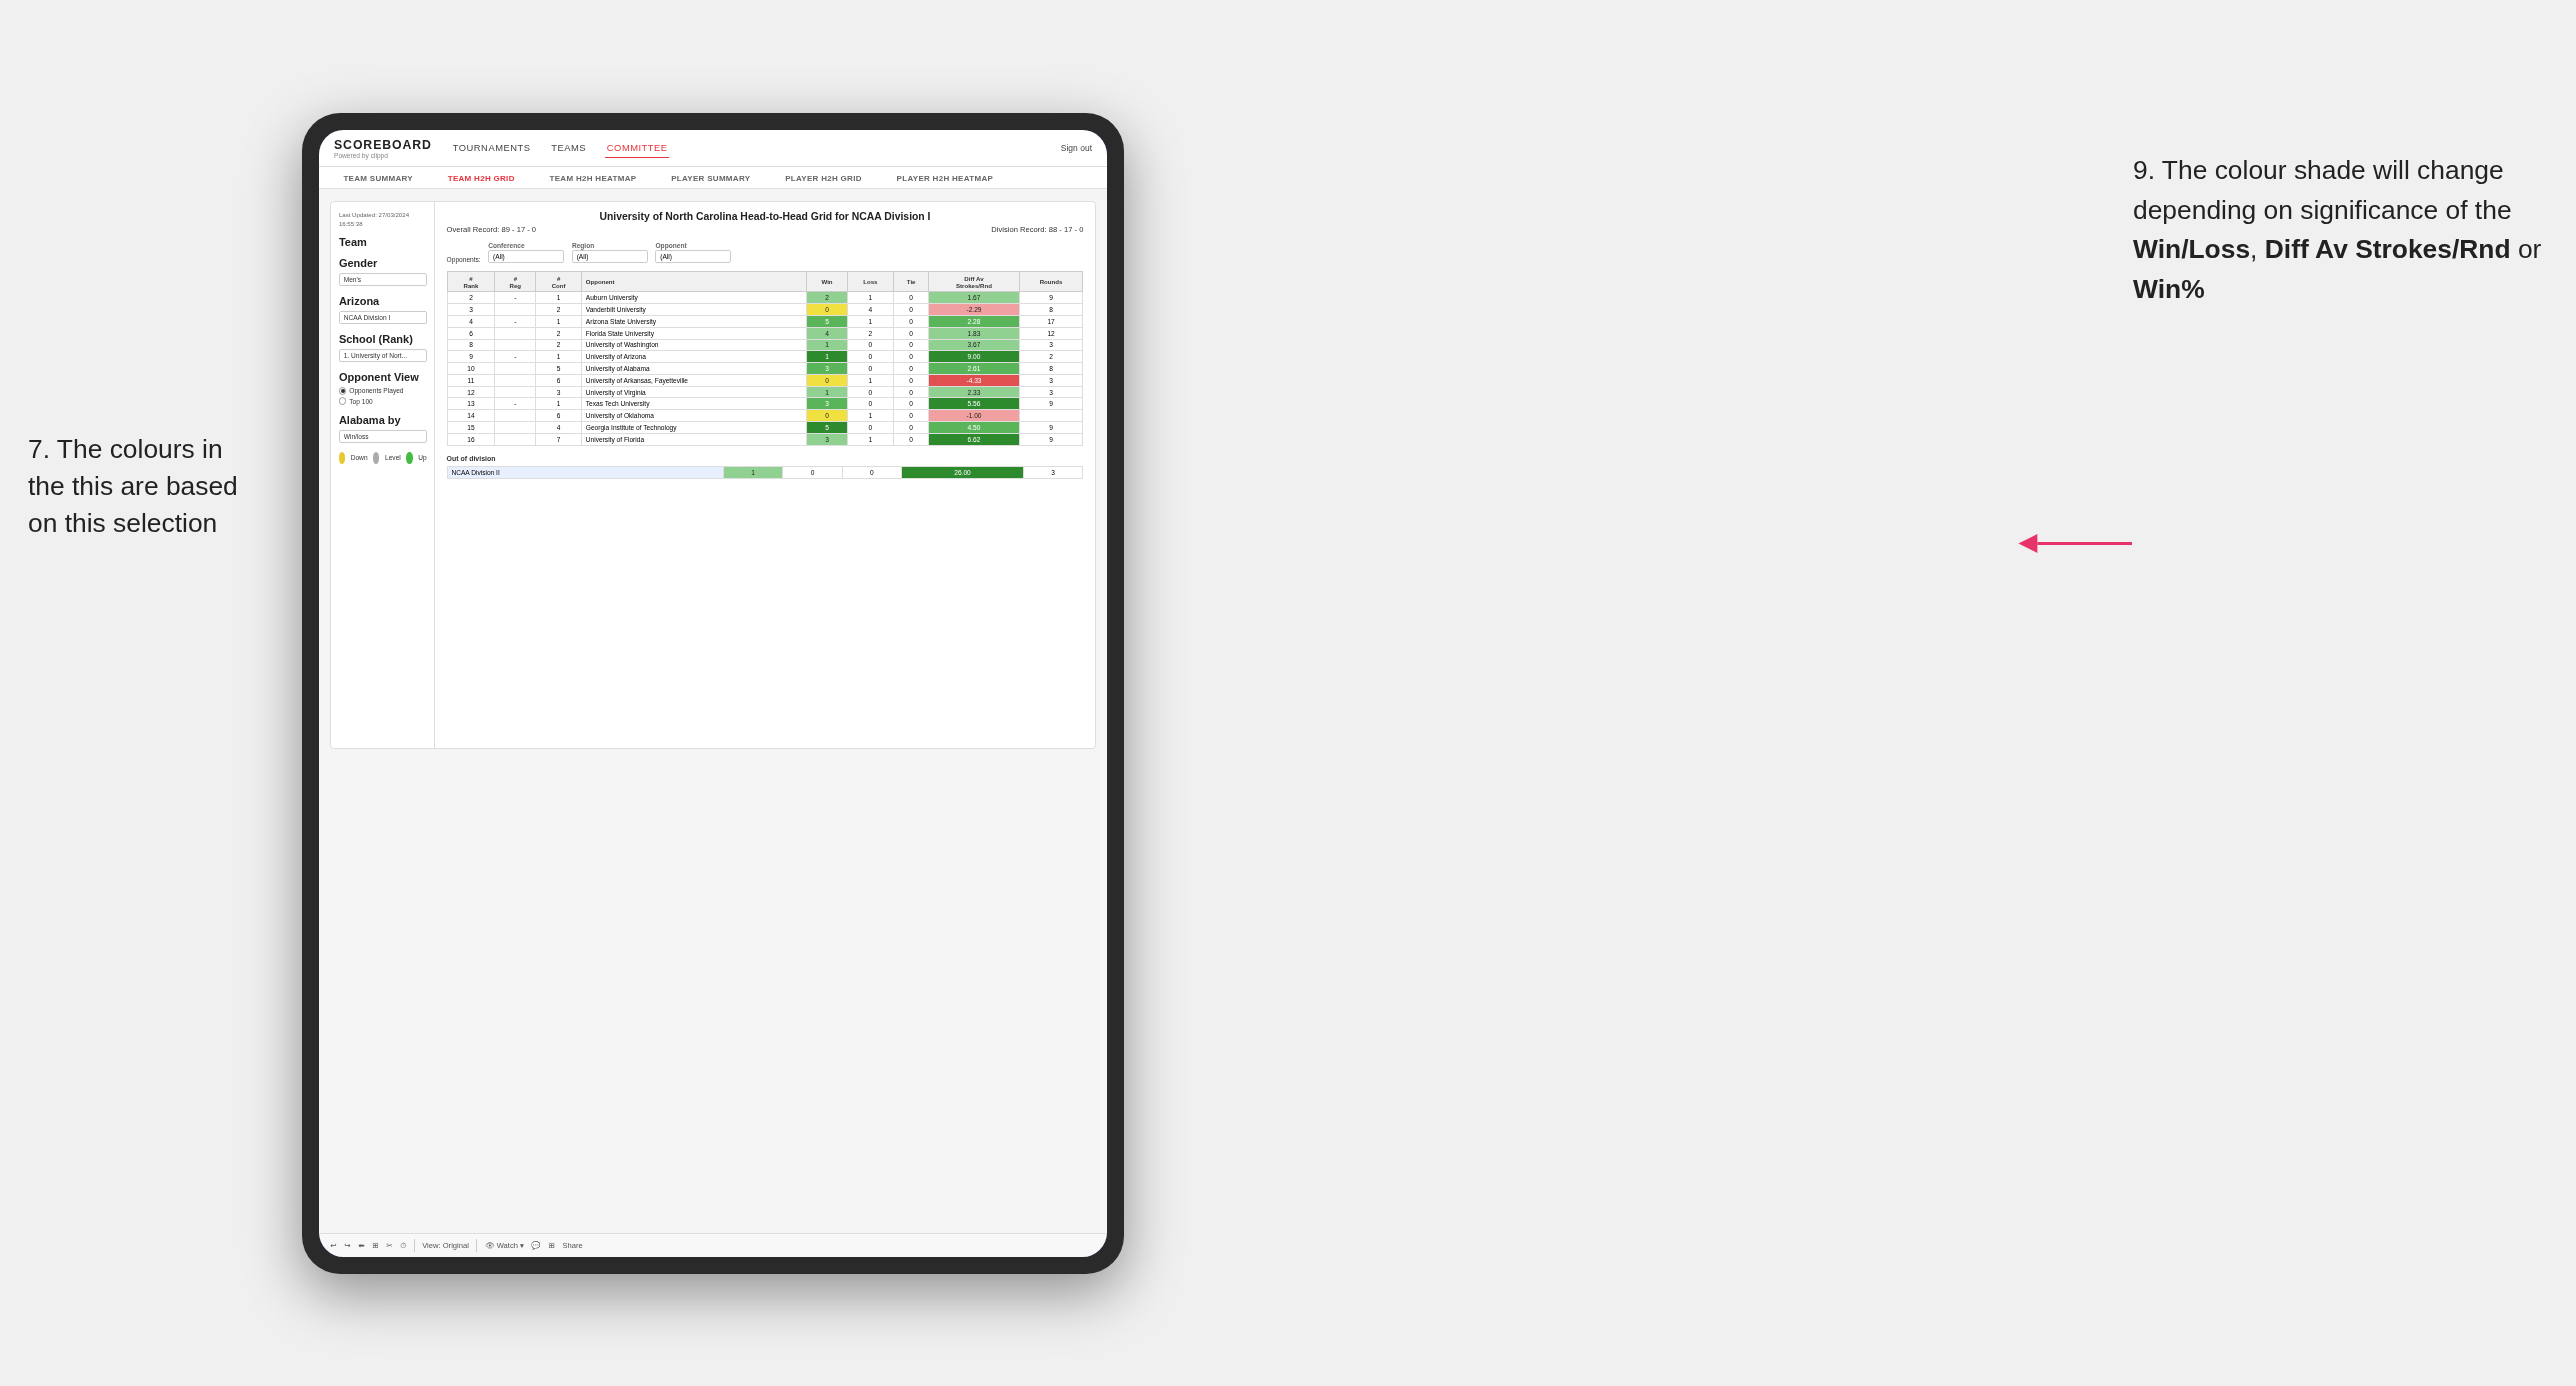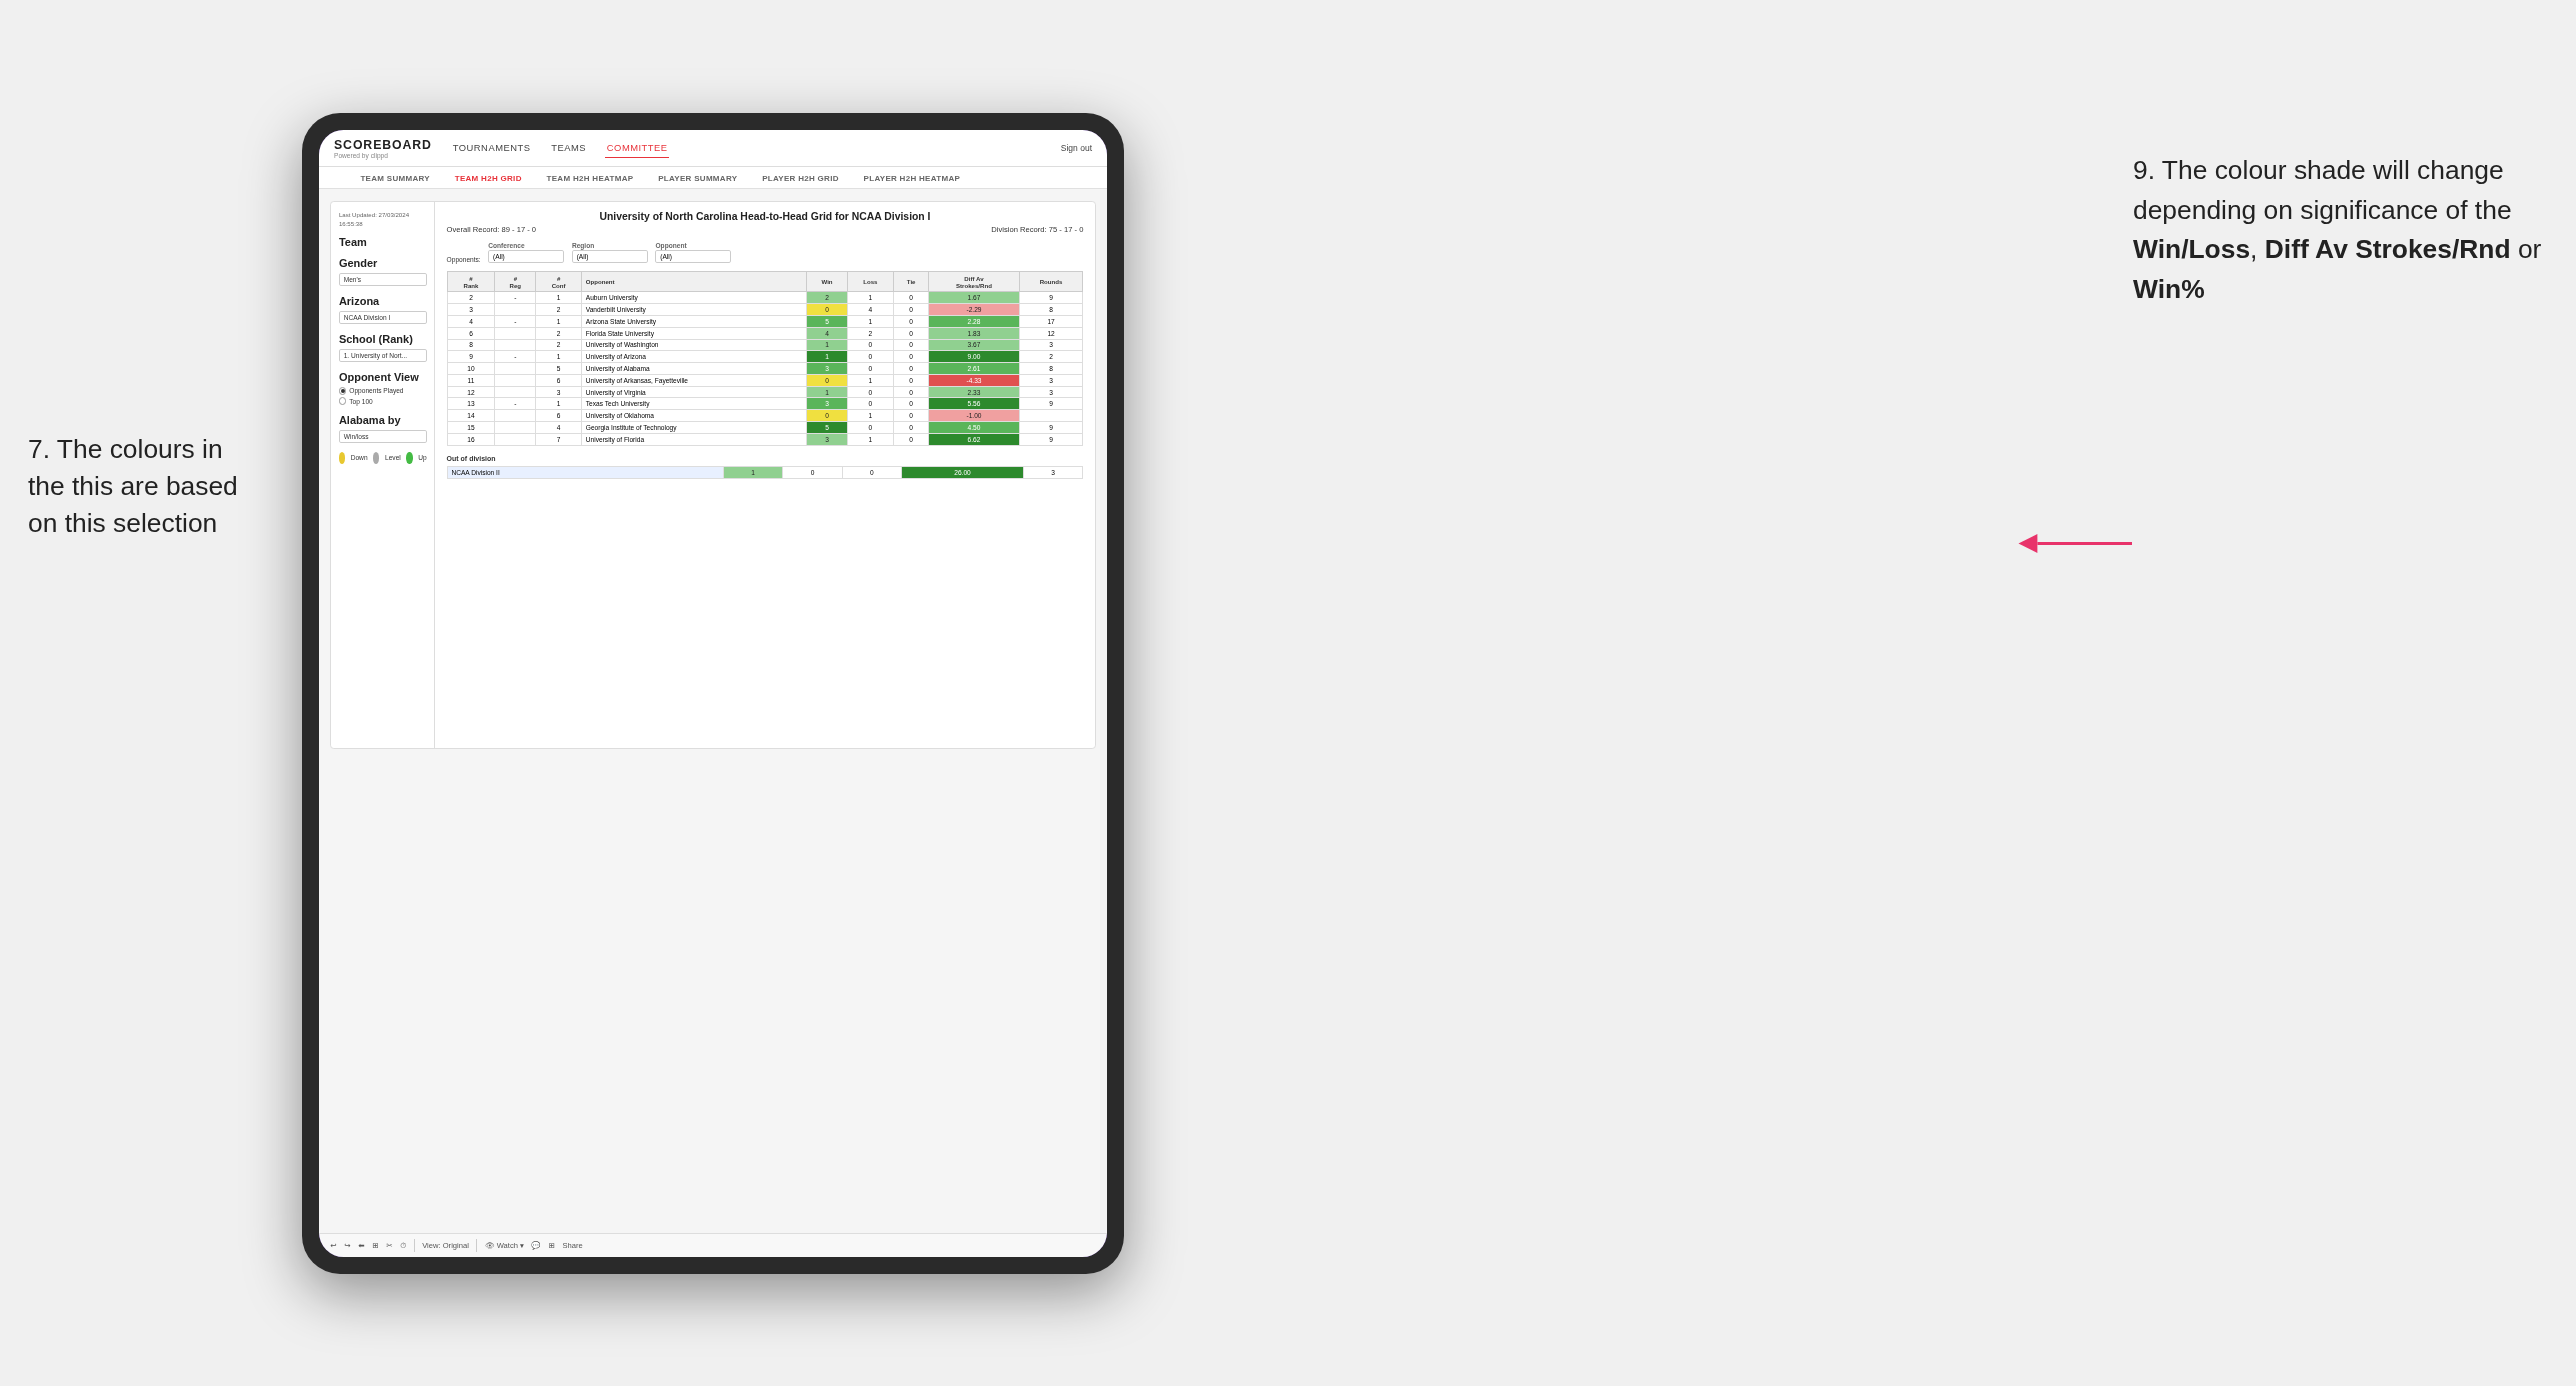--- a/index.html
+++ b/index.html
@@ -115,23 +115,23 @@
     .sign-out {
       font-size: 8.5px;
       color: #444;
       margin-left: auto;
     }
 
     
     .sub-nav {
       background: #fff;
       border-bottom: 1.9px solid #e0e0e0;
-      padding: 0 32px;
-      display: flex;
-      gap: 6px;
+      padding: 0 15px;
+      display: flex;
+      gap: 16px;
       flex-shrink: 0;
     }
 
     .sub-tab {
       font-size: 8px;
       font-weight: 600;
       color: #666;
       padding: 6.6px 9.4px;
       cursor: pointer;
       letter-spacing: 0.3px;
@@ -476,21 +476,21 @@
         <div class="right-panel">
           <div class="grid-title">University of North Carolina Head-to-Head Grid for NCAA Division I</div>
 
           <div class="record-row">
             <span>
               <span>Overall Record:</span>
               <span>89 - 17 - 0</span>
             </span>
             <span>
               <span>Division Record:</span>
-              <span>75 - 17 - 0</span>
+              <span>88 - 17 - 0</span>
             </span>
           </div>
 
           <div class="filters-row">
             <span style="font-size:6.6px; color:#333; align-self:flex-end;">Opponents:</span>
             <div class="filter-group">
               <span class="filter-label">Conference</span>
               <div class="filter-select">(All)</div>
             </div>
             <div class="filter-group">

